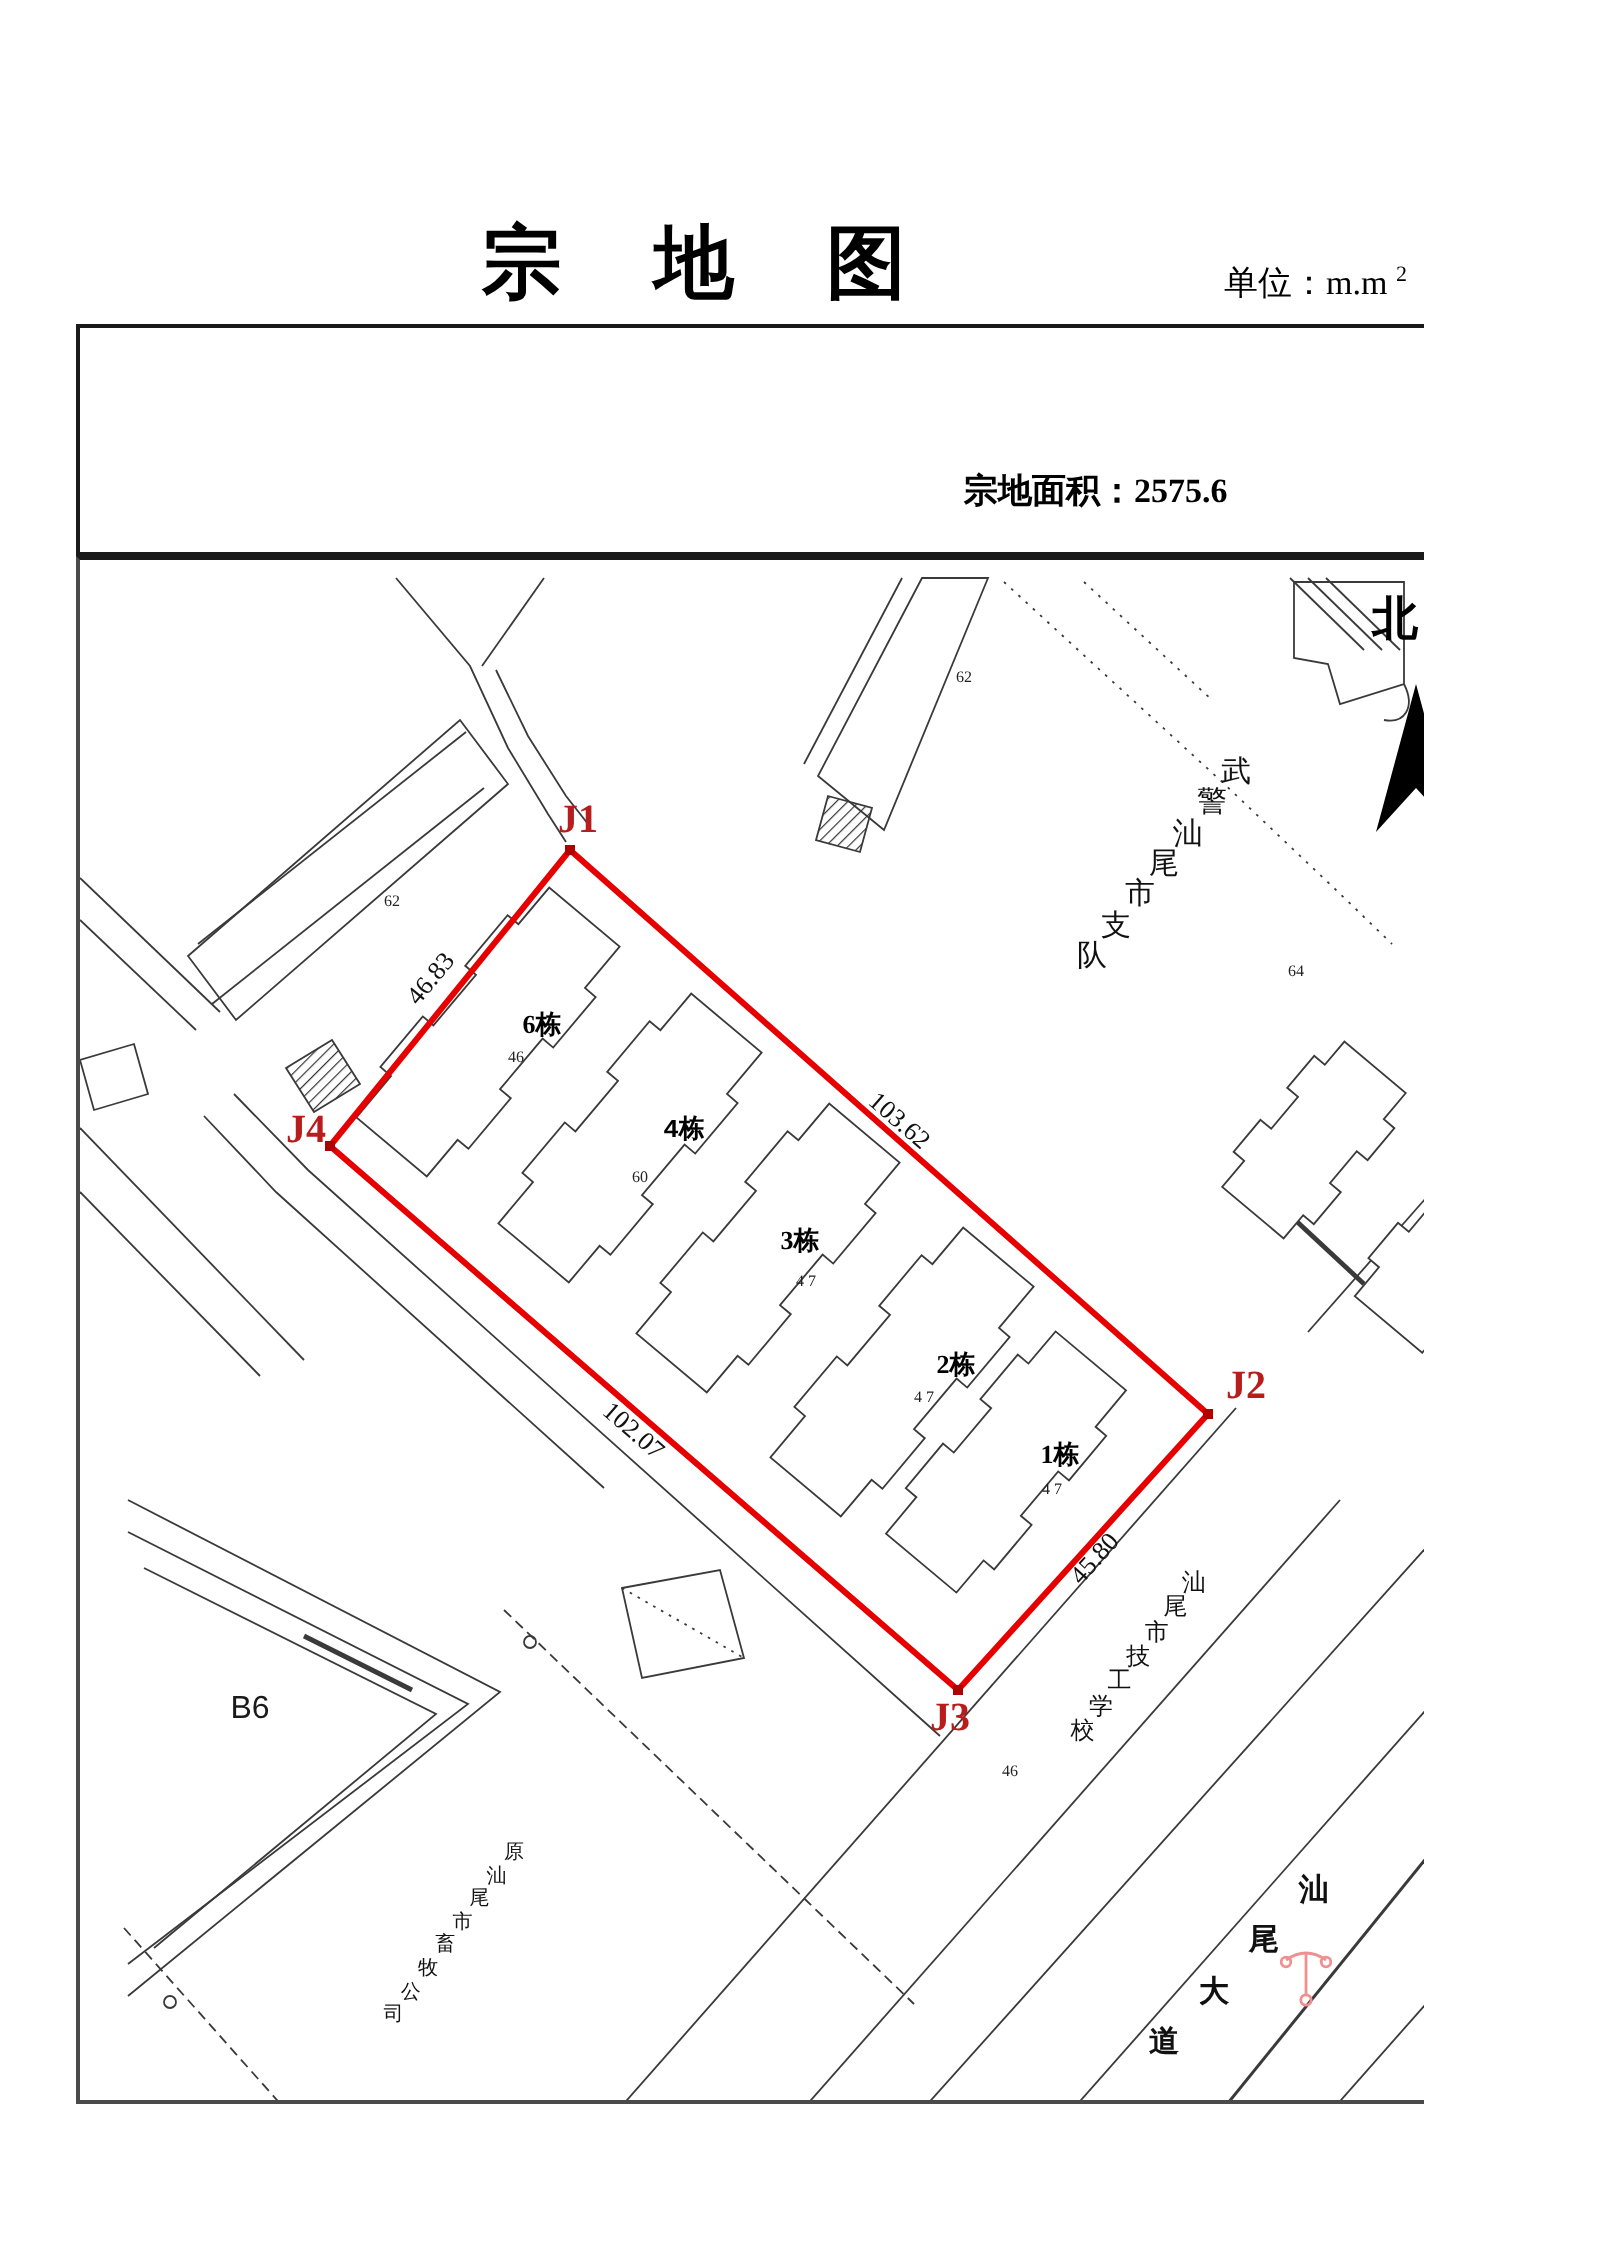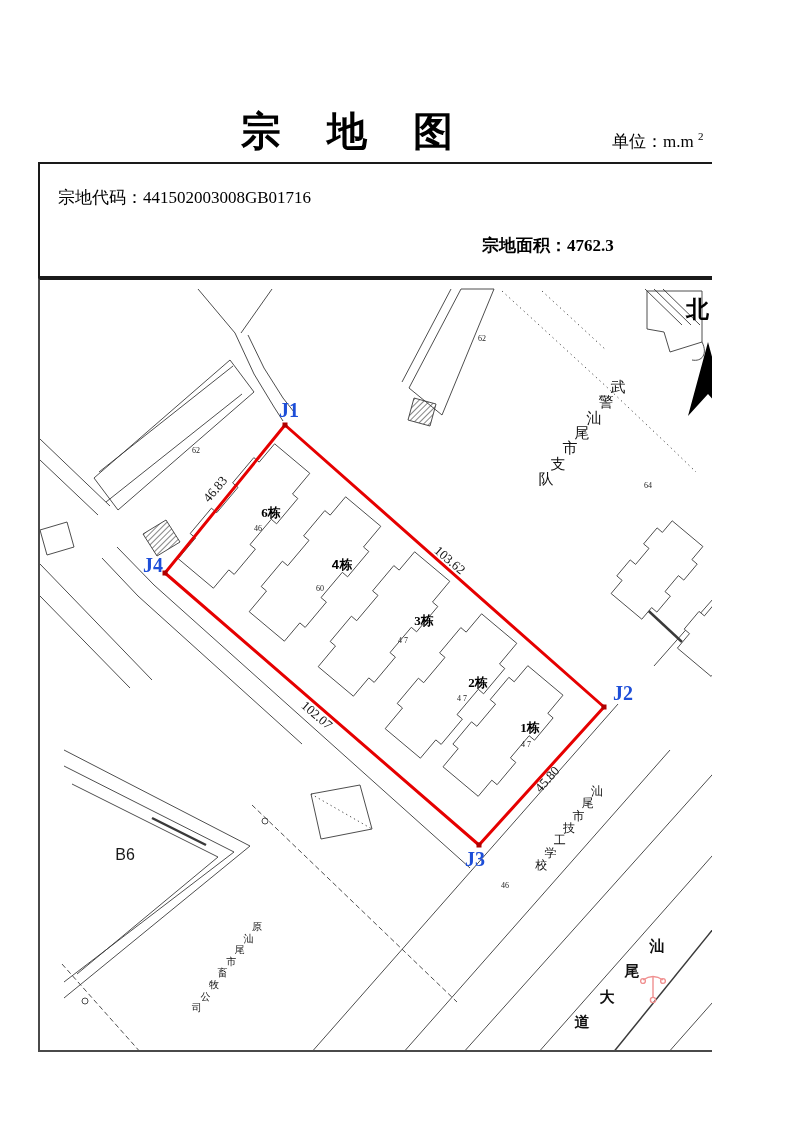--- a/index.html
+++ b/index.html
@@ -11,41 +11,40 @@
   .unit sup{font-size:11px;}
   .info-box{position:absolute;left:38px;top:162px;width:724px;height:116px;
             box-sizing:border-box;border:2px solid #1a1a1a;font-size:17px;}
   .ib{position:absolute;white-space:nowrap;}
   .ib.b{font-weight:bold;}
   .map-box{position:absolute;left:38px;top:278px;width:695px;height:774px;
            box-sizing:border-box;border:2px solid #4a4a4a;border-top:2px solid #1a1a1a;background:#fff;}
   .map-box svg.base{position:absolute;left:0;top:0;}
   #map-labels{position:absolute;left:0;top:0;width:100%;height:100%;pointer-events:none;}
   .mlab{position:absolute;transform:translate(-50%,-50%);white-space:pre;line-height:1;}
-  .j-label{color:#1d4ed8;font-weight:bold;font-size:20px;font-family:"Liberation Serif",serif;}
+  .j-label{color:#b91c1c;font-weight:bold;font-size:20px;font-family:"Liberation Serif",serif;}
   .edge-label{font-size:13px;color:#111;}
   .bldg-label{font-size:13px;font-weight:bold;color:#000;}
   .tiny{font-size:8px;color:#222;}
   .area-label{font-size:16px;color:#1a1a1a;font-family:"Liberation Sans",sans-serif;}
   .dchar{position:absolute;transform:translate(-50%,-50%);color:#111;line-height:1;}
   .north-label{position:absolute;font-size:23px;font-weight:bold;}
   .lamp{position:absolute;left:600px;top:692px;}
 </style>
 </head>
 <body>
 
 <div class="page">
 
   <div class="title">宗 地 图</div>
 
   <div class="unit"><span>单位：m.m</span>&nbsp;<sup>2</sup></div>
 
   <div class="info-box">
-    <div class="ib" style="left:18px;top:22px;"><span>宗地代码：</span><span>441502003008GB01716</span></div>
-    <div class="ib b" style="left:442px;top:70px;"><span>宗地面积：</span><span>4762.3</span></div>
+    <div class="ib b" style="left:442px;top:70px;"><span>宗地面积：</span><span>2575.6</span></div>
   </div>
 
   <div class="map-box">
     <svg class="base" id="map-svg" width="691" height="770" viewBox="38 278 691 770">
       <defs>
         <pattern id="hatch" width="4" height="4" patternUnits="userSpaceOnUse" patternTransform="rotate(45)">
           <line x1="0" y1="0" x2="0" y2="4" stroke="#333" stroke-width="1.2"></line>
         </pattern>
       </defs>
       <g stroke="#3a3a3a" stroke-width="0.9" fill="none">
@@ -121,21 +120,21 @@
           <rect x="474.5" y="840.5" width="5" height="5" fill="#b00000"></rect>
           <rect x="160.5" y="568.5" width="5" height="5" fill="#b00000"></rect>
         </g>
 
       <polygon points="706,340 686,414 706,392 726,414" fill="#000"></polygon>
     </svg>
 
     <div id="map-labels">
         <span class="mlab bldg-label" style="left: 231px; top: 232px;">6栋</span>
         <span class="mlab bldg-label" style="left: 302px; top: 285px; font-family: Liberation Mono, monospace;">4栋</span>
-        <span class="mlab bldg-label" style="left: 384px; top: 340px;">3栋</span>
+        <span class="mlab bldg-label" style="left: 360px; top: 340px;">3栋</span>
         <span class="mlab bldg-label" style="left: 438px; top: 402px;">2栋</span>
         <span class="mlab bldg-label" style="left: 490px; top: 447px;">1栋</span>
         <span class="mlab j-label" style="left: 249px; top: 130px;">J1</span>
         <span class="mlab j-label" style="left: 583px; top: 413px;">J2</span>
         <span class="mlab j-label" style="left: 435px; top: 579px;">J3</span>
         <span class="mlab j-label" style="left: 113px; top: 285px;">J4</span>
         <span class="mlab edge-label" style="left: 175px; top: 209px; transform: translate(-50%, -50%) rotate(-50deg);">46.83</span>
         <span class="mlab edge-label" style="left: 410px; top: 280px; transform: translate(-50%, -50%) rotate(41deg);">103.62</span>
         <span class="mlab edge-label" style="left: 277px; top: 435px; transform: translate(-50%, -50%) rotate(41deg);">102.07</span>
         <span class="mlab edge-label" style="left: 507px; top: 499px; transform: translate(-50%, -50%) rotate(-48deg);">45.80</span>

